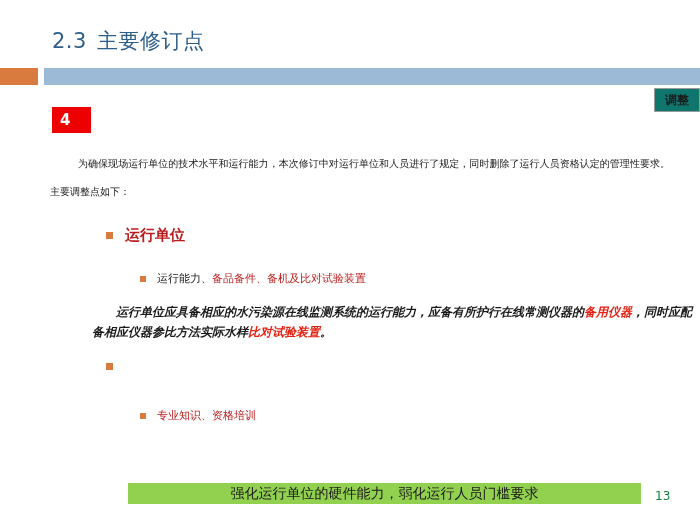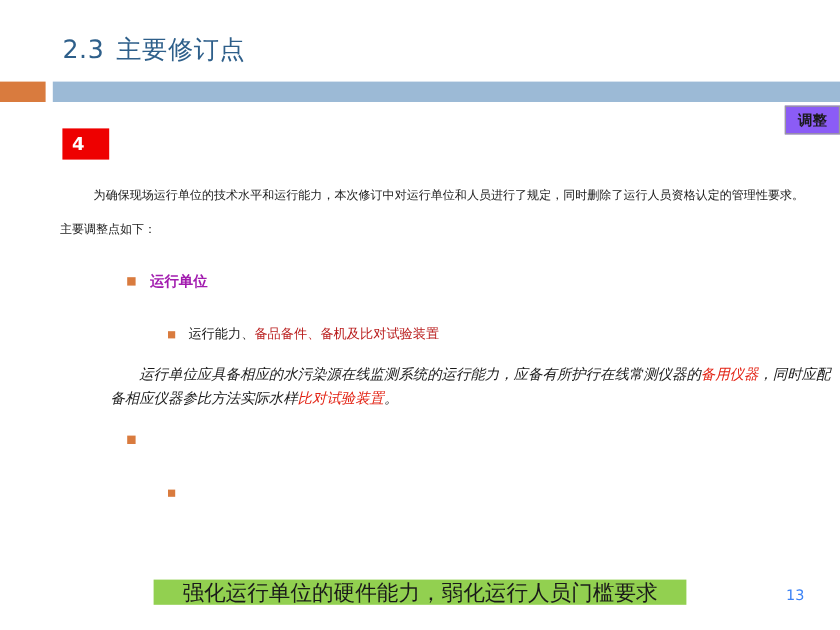--- a/index.html
+++ b/index.html
@@ -24,21 +24,21 @@
   .rule-orange{
     position:absolute;left:0px;top:68px;width:38px;height:17px;background:#d97b3e;
   }
   .rule-blue{
     position:absolute;left:44px;top:68px;width:656px;height:17px;background:#9cbad6;
   }
 
   
   .adjust-box{
     position:absolute;left:654px;top:88px;width:44px;height:22px;
-    background:#8b5cf6;border:1px solid #9a9a9a;
+    background:#0f766e;border:1px solid #9a9a9a;
     display:flex;align-items:center;justify-content:center;
     font-size:12px;color:#1a1a1a;font-weight:bold;letter-spacing:0px;
   }
 
   
   .section-banner{
     position:absolute;left:52px;top:107px;height:26px;
     background:#ee0000;color:#ffffff;
     display:flex;align-items:center;
     padding:0 12px 0 8px;
@@ -50,58 +50,58 @@
   
   .intro{
     position:absolute;left:50px;top:150px;width:620px;
     font-size:10px;color:#1a1a1a;line-height:28px;
     text-indent:28px;text-align:justify;
   }
 
   
   .lvl1{
     position:absolute;display:flex;align-items:center;
-    font-size:12px;font-weight:bold;color:#a21caf;white-space:nowrap;justify-content:space-between;
+    font-size:15px;font-weight:bold;color:#b91c1c;white-space:nowrap;justify-content:space-between;
   }
   .lvl1 .sq{
     width:7px;height:7px;background:#d97b3e;margin-right:12px;flex:none;
   }
 
   
   .lvl2{
     position:absolute;display:flex;align-items:center;
     font-size:11px;color:#1a1a1a;white-space:nowrap;
   }
   .lvl2 .sq{
     width:6px;height:6px;background:#d97b3e;margin-right:11px;flex:none;
   }
   .red{color:#b91c1c;}
 
   
   .note{
     position:absolute;
     font-family:"DejaVu Serif","Liberation Serif",serif;
-    font-style:italic;font-weight:normal;
+    font-style:italic;font-weight:bold;
     font-size:12px;line-height:20px;color:#1a1a1a;
     text-indent:24px;text-align:justify;
   }
   .note .red{color:#e32213;}
 
   
   .green-bar{
-    position:absolute;left:128px;top:483px;width:444px;height:21px;
+    position:absolute;left:128px;top:483px;width:513px;height:21px;
     background:#92d050;
     display:flex;align-items:center;justify-content:center;
-    font-size:18px;color:#1a1a1a;white-space:nowrap;
+    font-size:14px;color:#1a1a1a;white-space:nowrap;
   }
 
   
   .page-num{
     position:absolute;left:655px;top:489px;
-    font-size:12px;color:#3b82f6;
+    font-size:12px;color:#15803d;
   }
 </style>
 </head>
 <body>
 
 <div class="slide">
 
   <div class="slide-title">
     <span class="title-num">2.3</span><span>主要修订点</span>
   </div>
@@ -134,20 +134,21 @@
     <span>运行单位应具备相应的水污染源在线监测系统的运行能力，应备有所护行在线常测仪器的</span><span class="red">备用仪器</span><span>，同时应配备相应仪器参比方法实际水样</span><span class="red">比对试验装置</span><span>。</span>
   </div>
 
   <div class="lvl1" style="left:106px;top:363px;">
     <span class="sq"></span>
   </div>
 
   <div class="lvl2" style="left:140px;top:408px;">
     <span class="sq"></span>
     <span></span>
+      <span class="red">专业知识、资格培训</span>
   </div>
 
 
   <div class="green-bar">
     <span>强化运行单位的硬件能力，弱化运行人员门槛要求</span>
   </div>
 
   <div class="page-num">13</div>
 
 </div>

